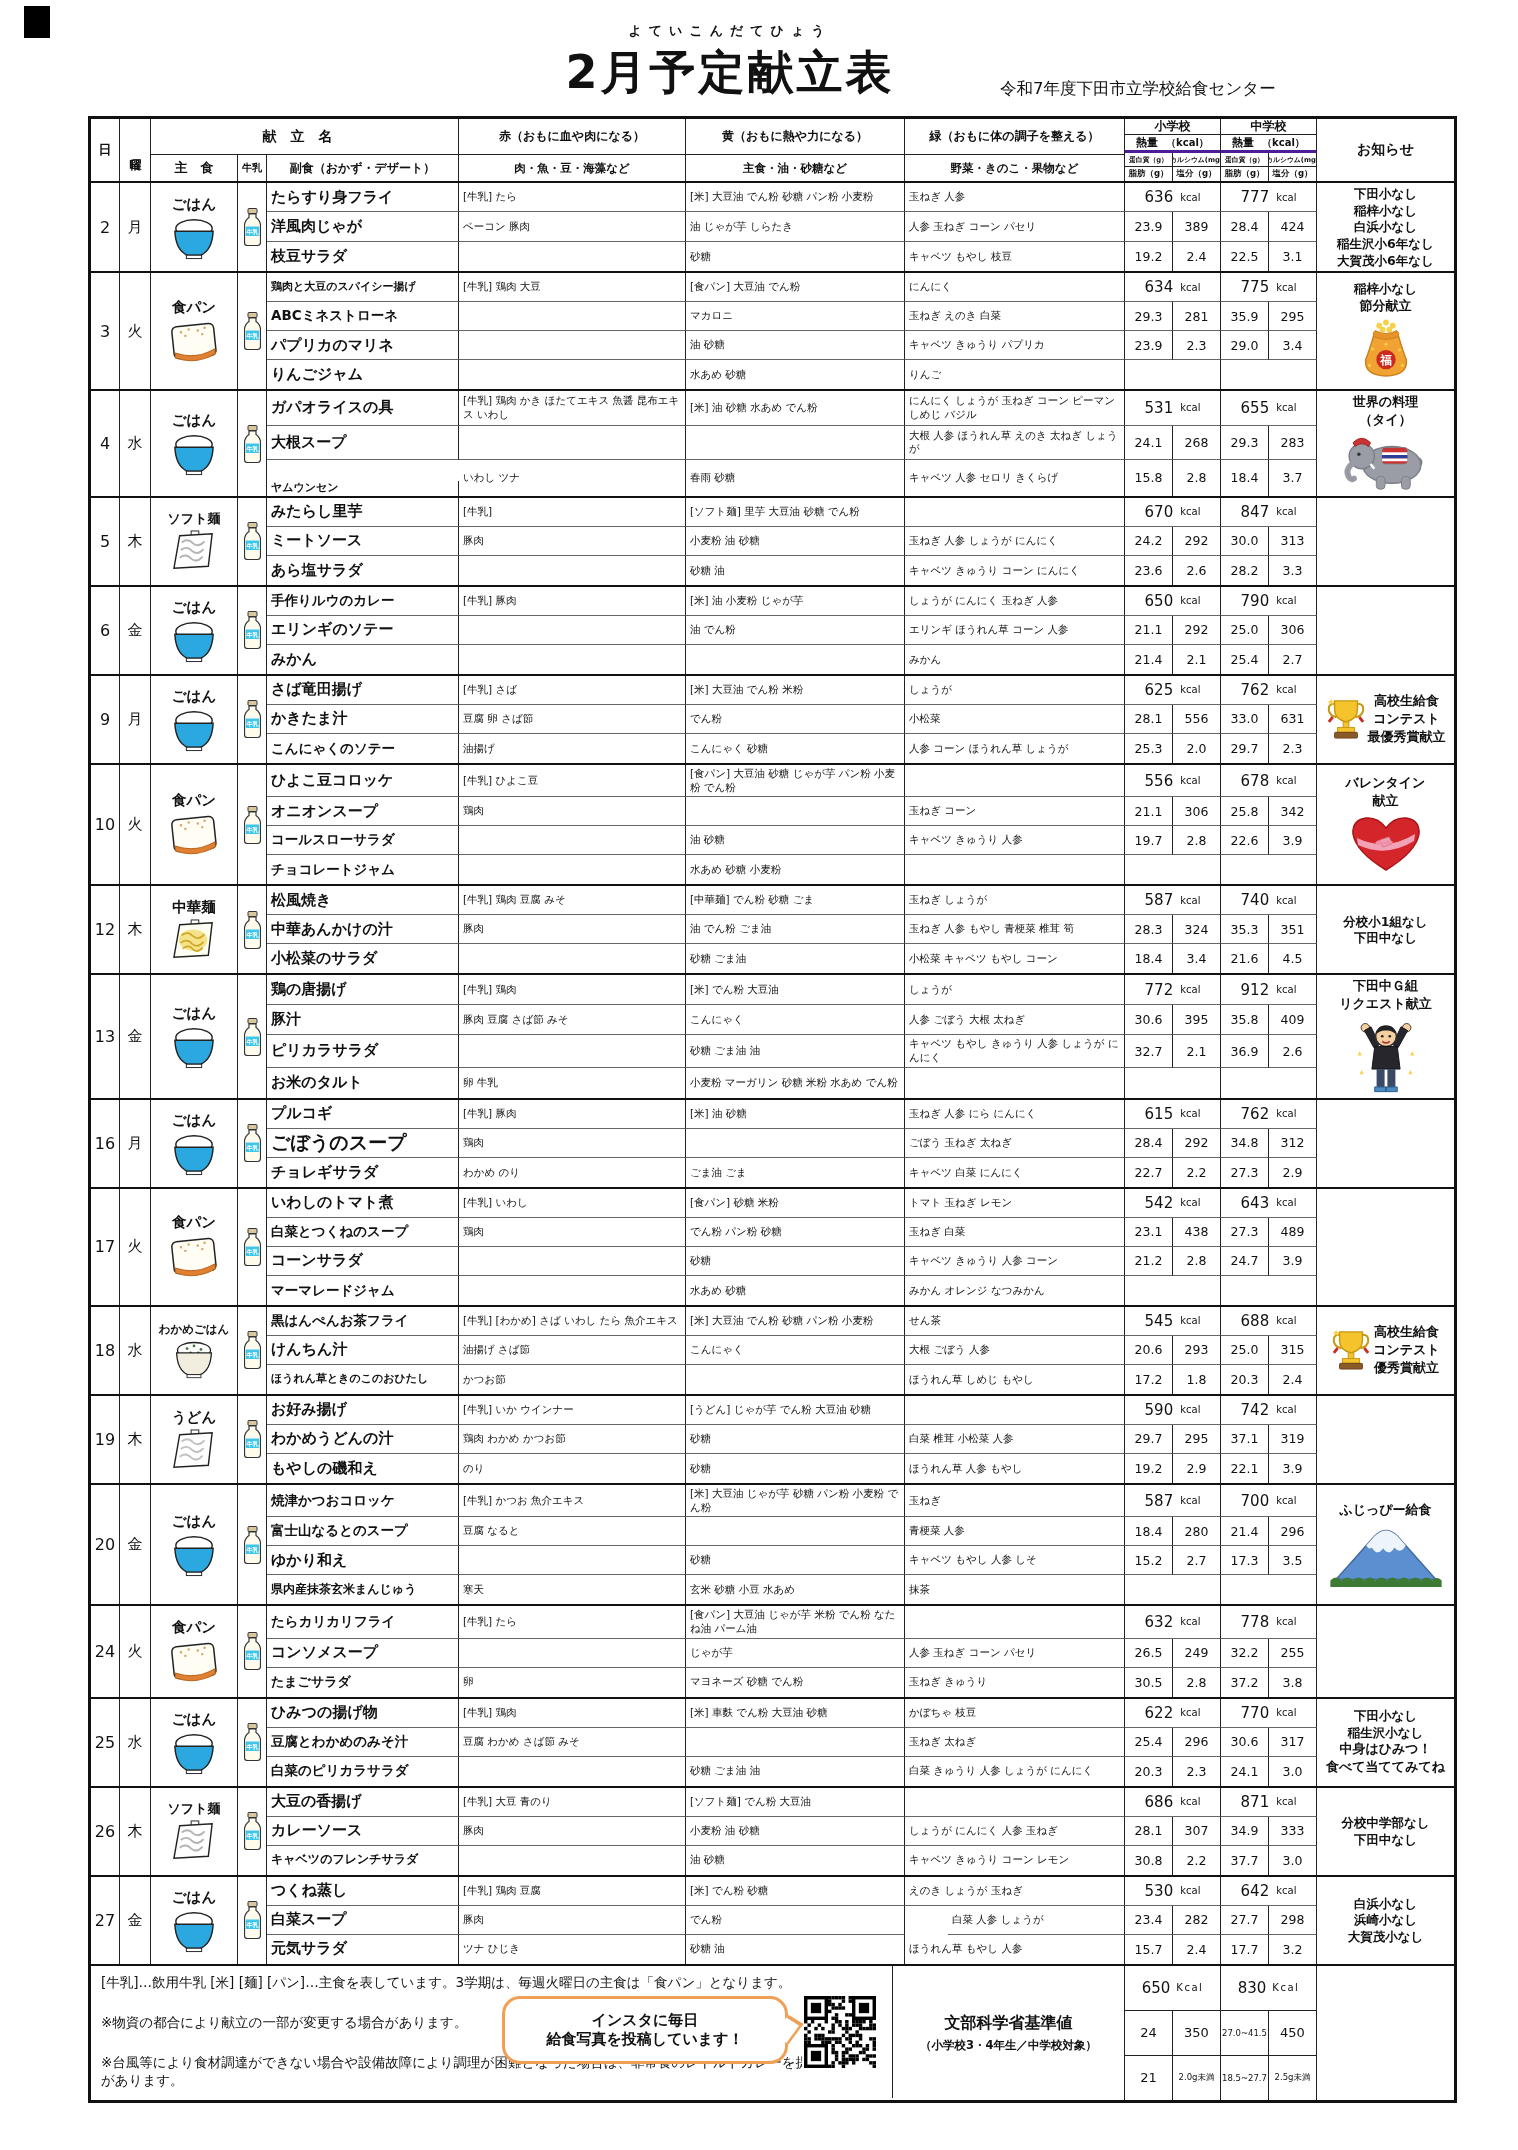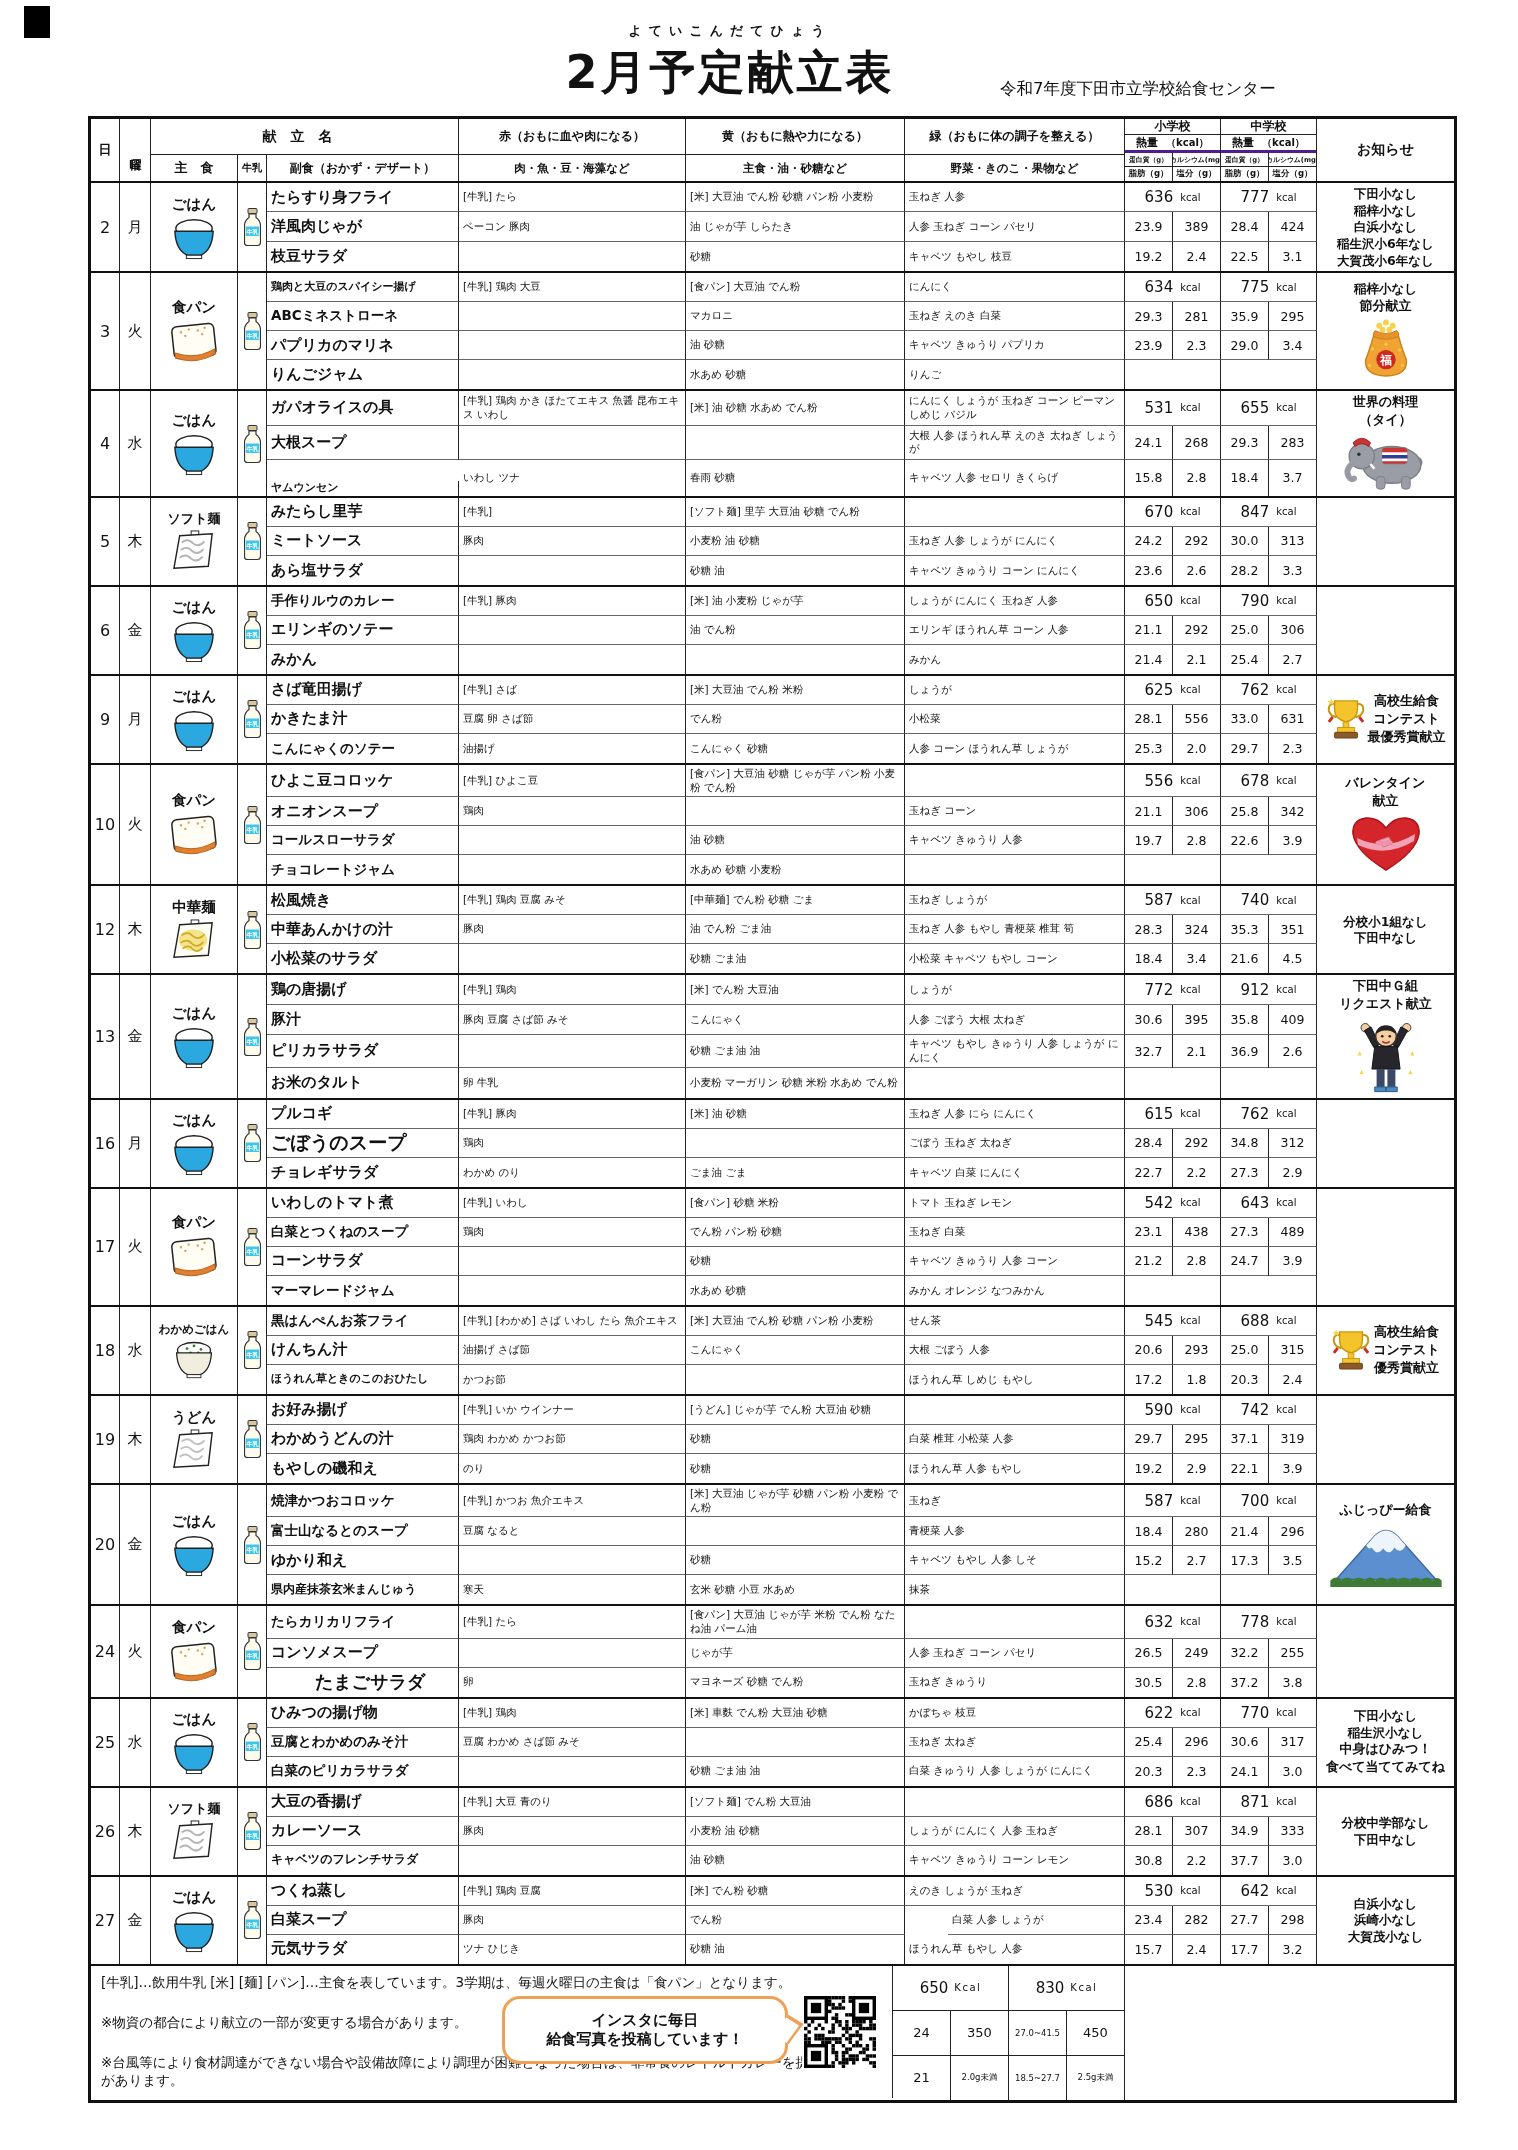--- a/index.html
+++ b/index.html
@@ -1143,21 +1143,21 @@
             </span>
           </div>
           <div class="c dish-name" style="font-size: 13.5px; grid-area: 1 / 5;">たらカリカリフライ</div>
           <div class="c ing" style="grid-area: 1 / 6;">[牛乳] たら</div>
           <div class="c ing" style="grid-area: 1 / 7;">[食パン] 大豆油 じゃが芋 米粉 でん粉 なたね油 パーム油</div>
           <div class="c ing" style="grid-area: 1 / 8;"></div>
           <div class="c dish-name" style="font-size: 15px; grid-area: 2 / 5;">コンソメスープ</div>
           <div class="c ing" style="grid-area: 2 / 6;"></div>
           <div class="c ing" style="grid-area: 2 / 7;">じゃが芋</div>
           <div class="c ing" style="grid-area: 2 / 8;">人参 玉ねぎ コーン パセリ</div>
-          <div class="c dish-name nb" style="font-size: 18px; grid-area: 3 / 5; margin-left: 44px;">たまごサラダ</div>
+          <div class="c dish-name nb" style="font-size: 13px; grid-area: 3 / 5;">たまごサラダ</div>
           <div class="c ing nb" style="grid-area: 3 / 6;">卵</div>
           <div class="c ing nb" style="grid-area: 3 / 7;">マヨネーズ 砂糖 でん粉</div>
           <div class="c ing nb" style="grid-area: 3 / 8;">玉ねぎ きゅうり</div>
           <div class="c nut kcal-c" style="grid-area: 1 / 9 / auto / span 2;">
             <span class="knum">632</span>
             <span class="kunit">kcal</span>
           </div>
           <div class="c nut kcal-c" style="grid-area: 1 / 11 / auto / span 2;">
             <span class="knum">778</span>
             <span class="kunit">kcal</span>
@@ -1510,20 +1510,24 @@
               <rect x="6.8" y="6.8" width="10.2" height="10.2" fill="#000"></rect>
               <rect x="47.6" y="0" width="23.8" height="23.8" fill="#000"></rect>
               <rect x="51" y="3.4" width="17" height="17" fill="#fff"></rect>
               <rect x="54.4" y="6.8" width="10.2" height="10.2" fill="#000"></rect>
               <rect x="0" y="47.6" width="23.8" height="23.8" fill="#000"></rect>
               <rect x="3.4" y="51" width="17" height="17" fill="#fff"></rect>
               <rect x="6.8" y="54.4" width="10.2" height="10.2" fill="#000"></rect>
             </svg>
           </div>
       </div>
+      <div class="f-label">
+        <div class="f-l1">文部科学省基準値</div>
+        <div class="f-l2">（小学校3・4年生／中学校対象）</div>
+      </div>
       <div class="f-nut">
         <div class="f-kcal-row">
           <div class="f-kcal">
             <span>650</span>
             <span class="ku">Kcal</span>
           </div>
           <div class="f-kcal">
             <span>830</span>
             <span class="ku">Kcal</span>
           </div>

